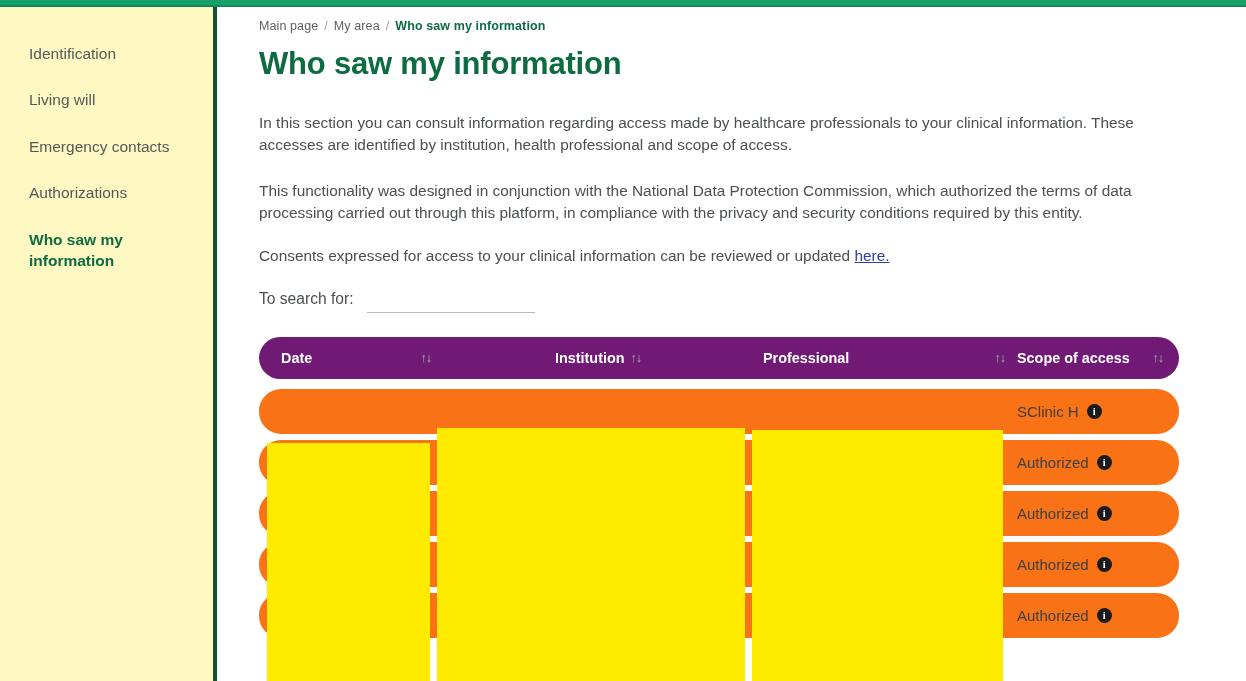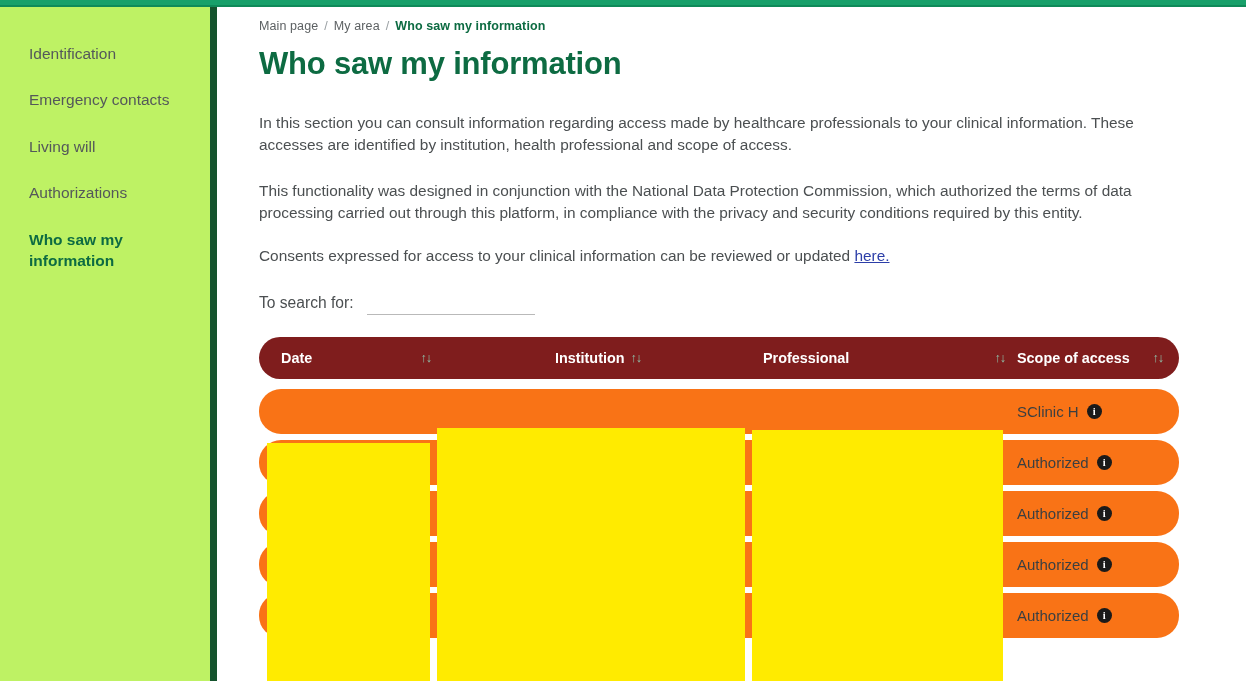--- a/index.html
+++ b/index.html
@@ -38,22 +38,22 @@
     left: 0; top: 7px;
     width: 1246px;
     height: 674px;
     display: flex;
   }
 
   
   #sidebar {
     width: 217px;
     height: 674px;
-    background: #bef264;
-    border-right: 7px solid #14532d;
+    background: #fef9c3;
+    border-right: 4px solid #14532d;
     box-sizing: border-box;
     padding-top: 36px;
     flex: 0 0 auto;
   }
   .side-item {
     display: block;
     padding: 0 16px 0 29px;
     margin-bottom: 25px;
     font-size: 15.5px;
     line-height: 1.38;
@@ -122,21 +122,21 @@
   .inline-link {
     color: #2c3ea8;
     text-decoration: underline;
     cursor: pointer;
   }
 
   
   #search-row {
     margin-top: 24px;
     display: flex;
-    align-items: center;
+    align-items: flex-start;
     height: 26px;
   }
   #search-label {
     font-size: 15.6px;
     color: #4b4f51;
     line-height: 1;
     padding-bottom: 2px;
   }
   #search-input {
     margin-left: 14px;
@@ -152,21 +152,21 @@
     padding: 0 2px 1px 2px;
   }
 
   
   #table {
     margin-top: 20px;
     width: 920px;
   }
   #table-head {
     height: 42px;
-    background: #7f1d1d;
+    background: #701a75;
     border-radius: 21px;
     display: flex;
     align-items: center;
     color: #ffffff;
     font-size: 14.4px;
     font-weight: bold;
     box-sizing: border-box;
   }
   .th {
     display: flex;
@@ -238,22 +238,22 @@
 </head>
 <body>
 
 <div id="top-bar"></div>
 <div id="top-bar-shade"></div>
 
 <div id="page">
 
   <nav id="sidebar">
     <a class="side-item">Identification</a>
+    <a class="side-item">Living will</a>
     <a class="side-item">Emergency contacts</a>
-    <a class="side-item">Living will</a>
     <a class="side-item">Authorizations</a>
     <a class="side-item active">Who saw my information</a>
   </nav>
 
   <main id="main">
 
     <div id="breadcrumb">
       <a class="crumb">Main page</a><span class="sep">/</span><a class="crumb">My area</a><span class="sep">/</span><span class="crumb current">Who saw my information</span>
     </div>
 

